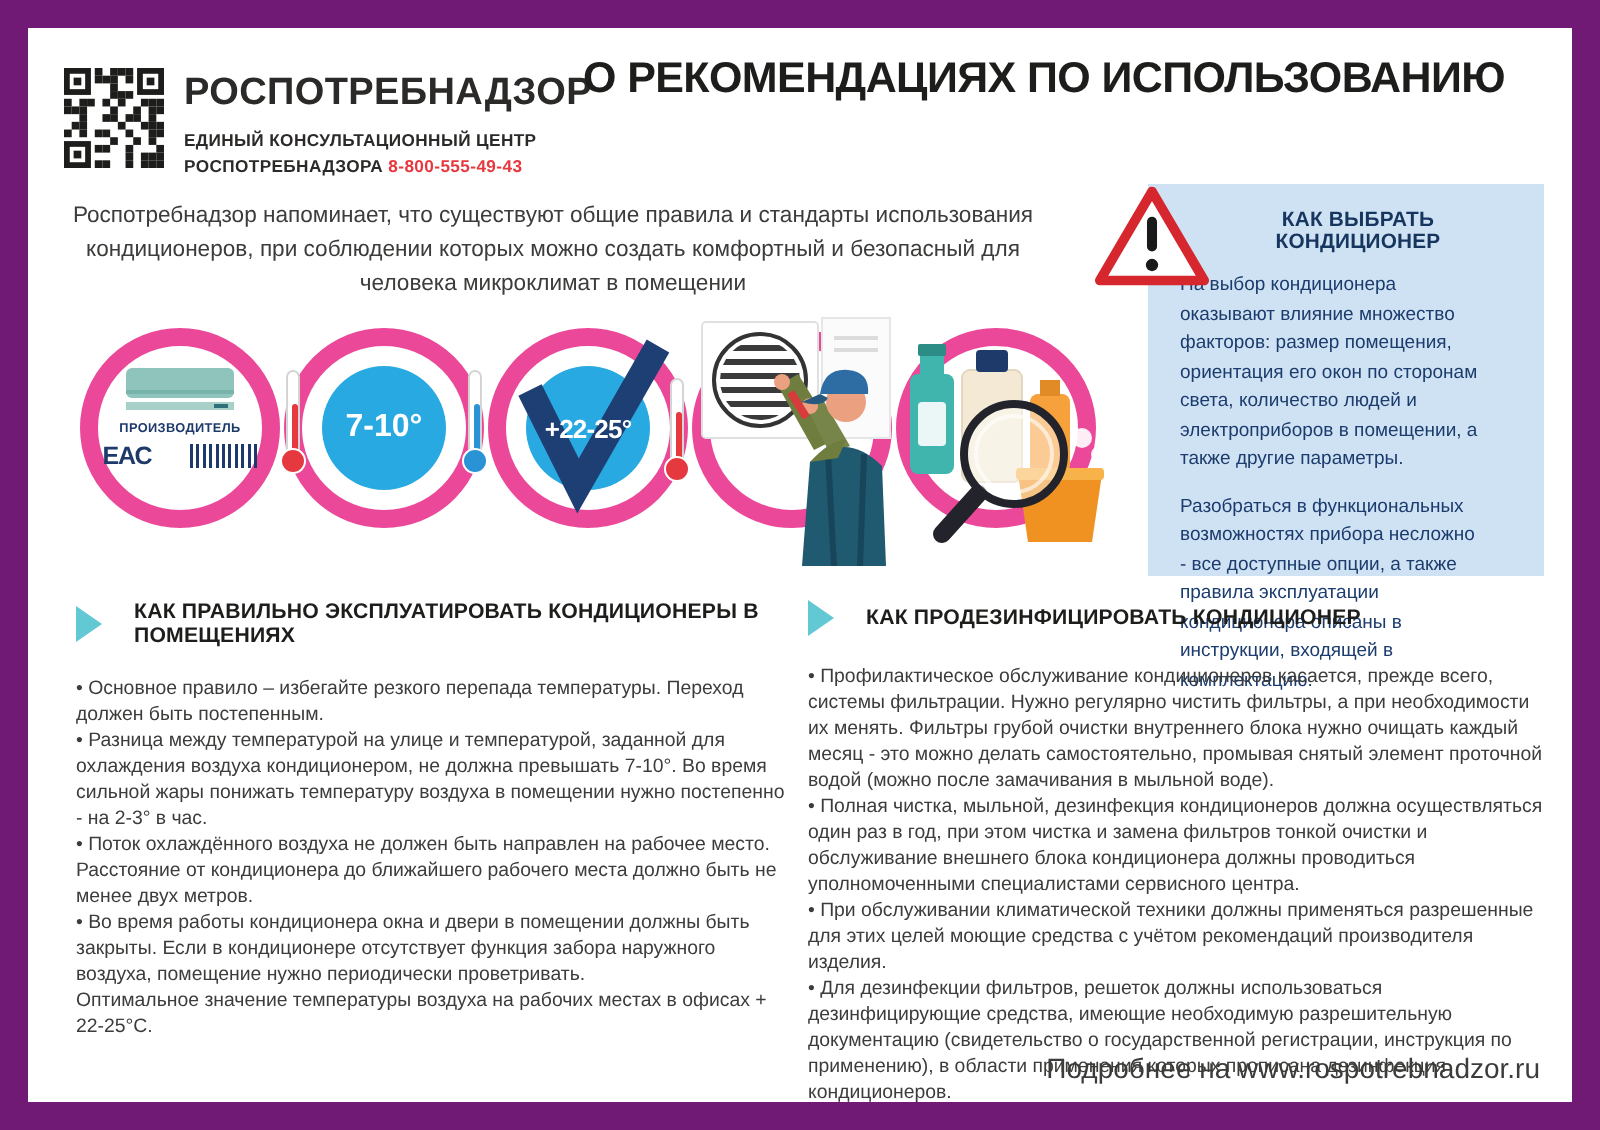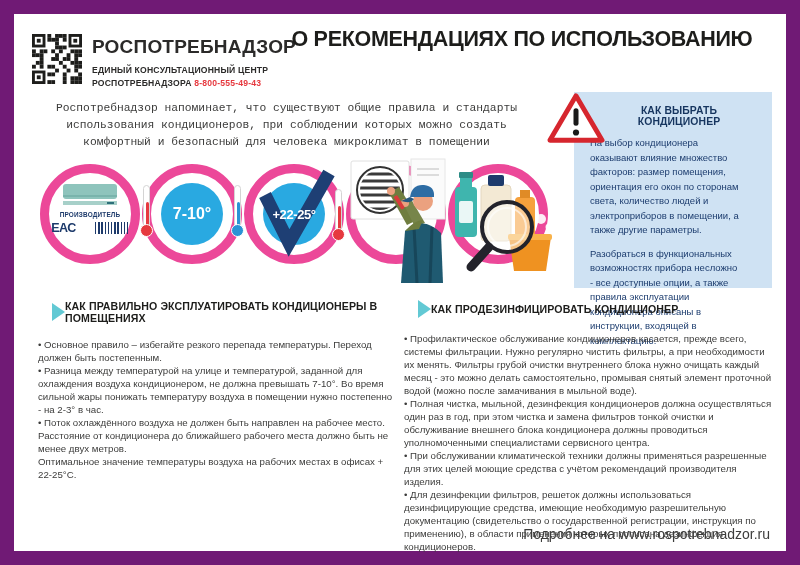--- a/index.html
+++ b/index.html
@@ -9,22 +9,22 @@
 
   
   .logo-block{position:absolute;left:18px;top:20px;display:flex;gap:10px;align-items:flex-start;}
   .qr{width:50px;height:50px;}
   .logo-name{font-size:19px;font-weight:700;color:#2b2a29;letter-spacing:0.2px;margin-top:2px;}
   .logo-tagline{font-size:8.6px;font-weight:700;color:#2b2a29;line-height:1.55;margin-top:6px;letter-spacing:0.2px;}
   .phone{color:#e6393f;}
   .title-block{position:absolute;left:256px;top:12px;width:504px;text-align:center;
                font-size:21.5px;font-weight:700;color:#1d1d1b;line-height:1.3;letter-spacing:-0.3px;}
 
-  .intro{position:absolute;left:20px;top:86px;width:505px;text-align:center;
-         font-size:11.3px;color:#3c3c3b;line-height:1.5;font-family:Liberation Mono, monospace;}
+  .intro{position:absolute;left:10px;top:86px;width:505px;text-align:center;
+         font-size:11.3px;color:#3c3c3b;line-height:1.5;}
 
   
   .icons-row{position:absolute;left:26px;top:150px;width:508px;display:flex;justify-content:space-between;}
   .badge-circle{position:relative;flex:0 0 auto;width:100px;height:100px;border-radius:50%;
                 border:9px solid #ec4899;background:#fff;}
   .blue-disc{position:absolute;left:10px;top:10px;width:62px;height:62px;border-radius:50%;
              background:#29a9e1;z-index:1;}
   .disc-label{position:absolute;left:0;top:10px;width:82px;height:62px;display:flex;align-items:center;
               justify-content:center;color:#fff;font-weight:700;z-index:3;}
   .disc-label.big{font-size:16px;}
@@ -56,21 +56,21 @@
   .choose-panel{position:absolute;left:560px;top:78px;width:198px;height:196px;background:#cfe2f3;
                 padding:13px 30px 8px 16px;}
   .choose-title{font-size:10.4px;font-weight:700;color:#16355f;text-align:center;padding-left:26px;letter-spacing:0.1px;}
   .choose-body{font-size:9.5px;color:#1c3c6e;line-height:1.53;margin-top:9px;}
   .warning-triangle{position:absolute;left:533px;top:78px;width:58px;height:52px;z-index:3;}
 
   
   .section{position:absolute;}
   .section-operate{left:24px;top:286px;width:358px;}
   .section-disinfect{left:390px;top:286px;width:372px;}
-  .sec-header{display:flex;align-items:center;gap:0;margin-left:14px;}
+  .sec-header{display:flex;align-items:center;gap:16px;}
   .arrow-icon{width:0;height:0;border-left:13px solid #62c9d4;border-top:9px solid transparent;border-bottom:9px solid transparent;}
   .sec-title{font-size:10.6px;font-weight:700;color:#1d1d1b;letter-spacing:0.1px;}
   .sec-body{margin-top:14px;font-size:9.7px;color:#3c3c3b;line-height:1.34;}
   .sec-body p{margin:0;}
 
   .footer{position:absolute;right:16px;top:512px;font-size:14px;color:#3c3c3b;}
 </style>
 </head>
 <body>
 
@@ -290,20 +290,21 @@
 
     <div class="section section-operate">
       <div class="sec-header">
         <span class="arrow-icon"></span>
         <span class="sec-title">КАК ПРАВИЛЬНО ЭКСПЛУАТИРОВАТЬ КОНДИЦИОНЕРЫ В ПОМЕЩЕНИЯХ</span>
       </div>
       <div class="sec-body">
         <p>• Основное правило – избегайте резкого перепада температуры. Переход должен быть постепенным.</p>
         <p>• Разница между температурой на улице и температурой, заданной для охлаждения воздуха кондиционером, не должна превышать 7-10°. Во время сильной жары понижать температуру воздуха в помещении нужно постепенно - на 2-3° в час.</p>
         <p>• Поток охлаждённого воздуха не должен быть направлен на рабочее место. Расстояние от кондиционера до ближайшего рабочего места должно быть не менее двух метров.</p>
+        <p>• Во время работы кондиционера окна и двери в помещении должны быть закрыты. Если в кондиционере отсутствует функция забора наружного воздуха, помещение нужно периодически проветривать.</p>
         <p>Оптимальное значение температуры воздуха на рабочих местах в офисах + 22-25°С.</p>
       </div>
     </div>
 
     <div class="section section-disinfect">
       <div class="sec-header">
         <span class="arrow-icon"></span>
         <span class="sec-title">КАК ПРОДЕЗИНФИЦИРОВАТЬ КОНДИЦИОНЕР</span>
       </div>
       <div class="sec-body">

